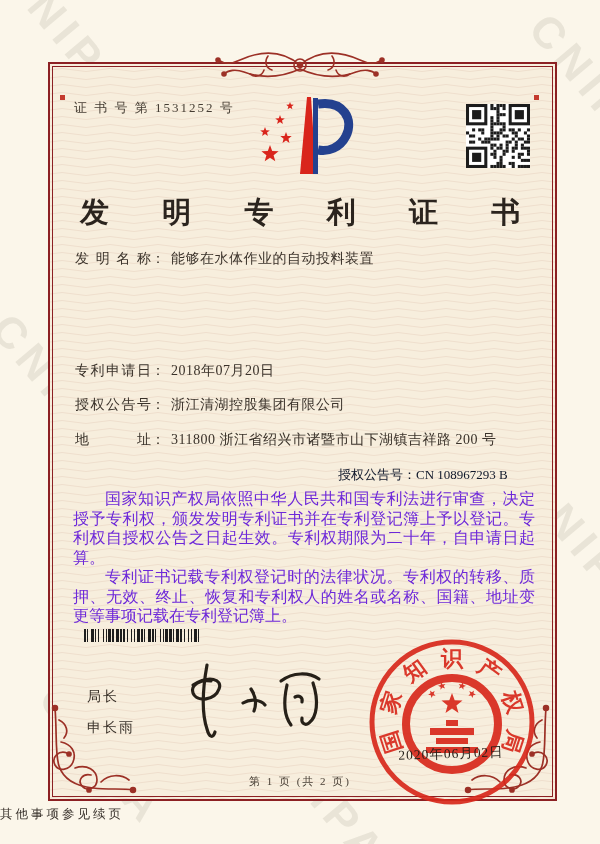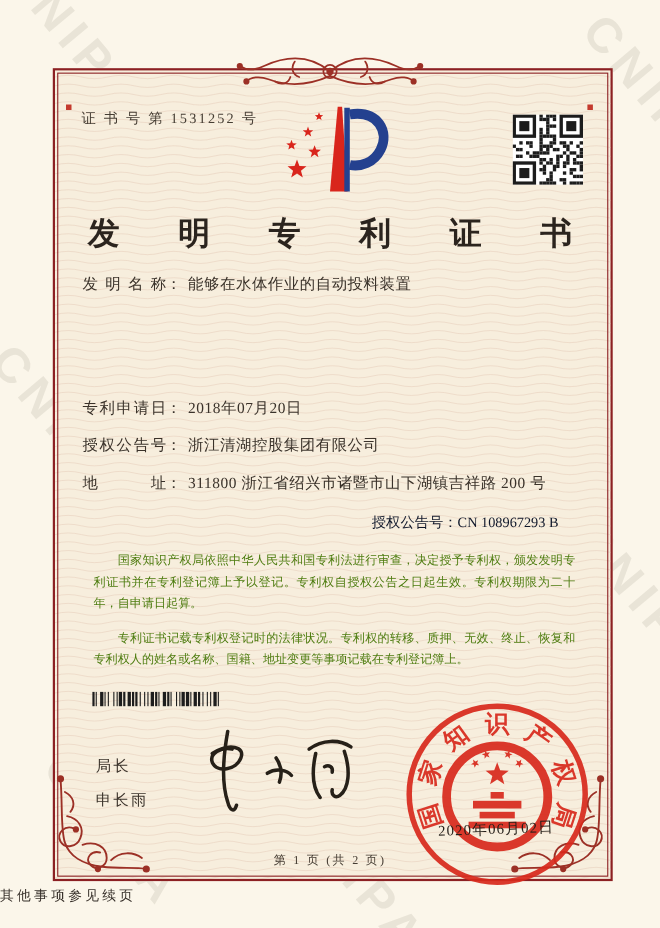--- a/index.html
+++ b/index.html
@@ -22,21 +22,21 @@
   .title{position:absolute;left:0;top:193px;width:100%;text-align:center;font-size:29px;font-weight:bold;
          letter-spacing:23px;text-indent:23px;color:#2b241e;z-index:5;margin:0;}
   .field-row{position:absolute;left:75px;right:52px;font-size:14px;color:#3a322a;z-index:5;}
   .flabel{display:inline-block;width:76px;text-align:justify;text-align-last:justify;}
   .fcolon{display:inline-block;margin-right:6px;}
   .fvalue{letter-spacing:0.5px;}
   .r0{top:250px}.r1{top:288px}.r2{top:325px}.r3{top:362px}.r4{top:396px}.r5{top:431px}
   .grant-date{position:absolute;left:75px;top:466px;font-size:13px;color:#3a322a;z-index:5;}
   .grant-no{position:absolute;left:308px;top:466px;font-size:13px;color:#0f172a;z-index:5;margin-left:30px;}
   .paras{position:absolute;left:73px;top:489px;width:462px;z-index:5;}
-  .paras p{margin:12px;font-size:11px;line-height:19.5px;text-align:justify;text-indent:2em;color:#4d7c0f;}
+  .paras p{margin:0;font-size:16px;line-height:19.5px;text-align:justify;text-indent:2em;color:#6d28d9;}
   .barcode{position:absolute;left:84px;top:629px;width:156px;height:13px;z-index:5;display:flex;align-items:stretch;}
   .barcode div{height:100%;}
   .signer-title{position:absolute;left:87px;top:688px;font-size:14px;color:#3a322a;z-index:5;letter-spacing:2px;}
   .signer-name{position:absolute;left:87px;top:719px;font-size:14px;color:#3a322a;z-index:5;letter-spacing:2px;}
   .signature{position:absolute;left:163px;top:653px;z-index:6;}
   .seal{position:absolute;left:366px;top:636px;z-index:7;opacity:0.92;}
   .seal-date{position:absolute;left:372px;top:745px;width:158px;text-align:center;font-size:13.5px;
              color:#231e18;letter-spacing:1px;transform:rotate(-2deg);z-index:8;}
   .page-info{position:absolute;left:0;top:774px;width:100%;text-align:center;font-size:11px;
              letter-spacing:2px;color:#463d33;z-index:5;}

